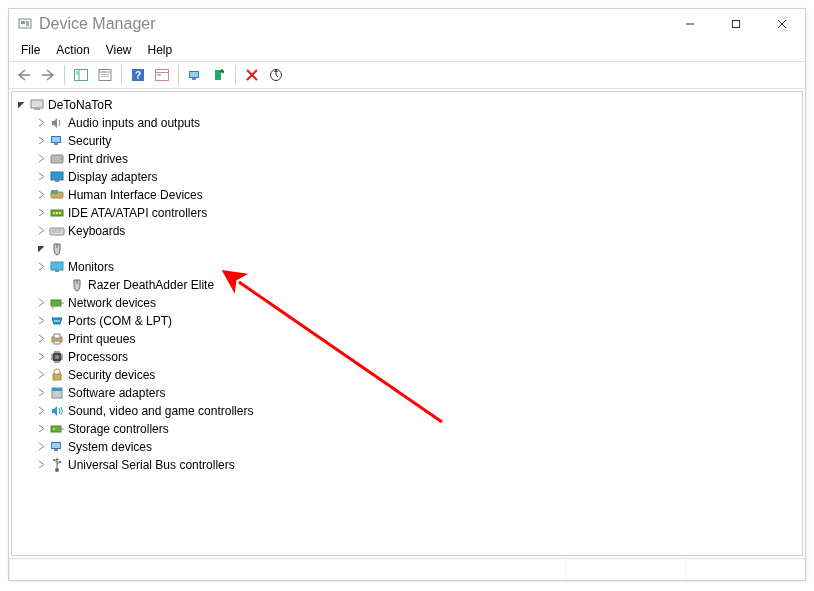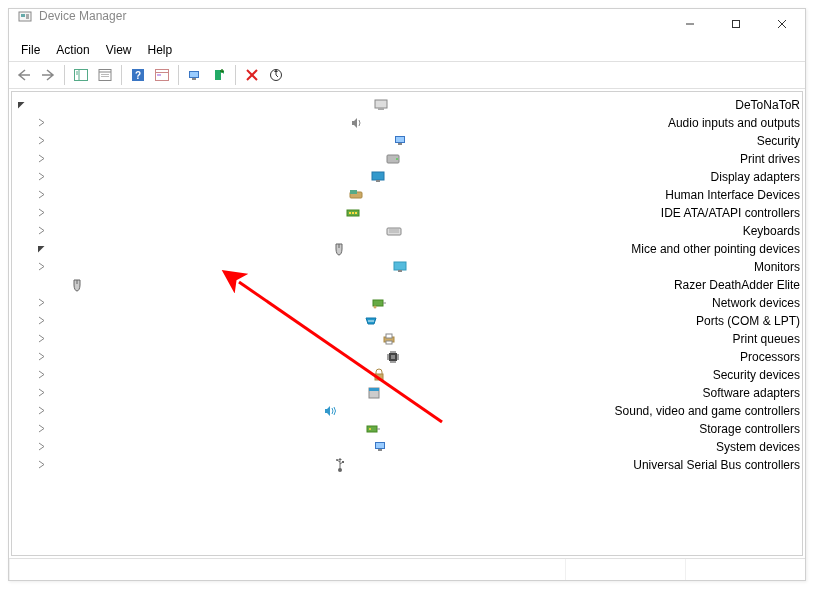--- a/index.html
+++ b/index.html
@@ -19,24 +19,24 @@
     border: 1px solid #d0d0d0;
     background: #fff;
     display: flex;
     flex-direction: column;
     box-shadow: 1px 1px 3px rgba(0,0,0,0.08);
   }
   
   .titlebar {
     height: 30px;
     display: flex;
-    align-items: flex-start;
+    align-items: center;
     padding-left: 8px;
     color: #888;
-    font-size: 12px;
+    font-size: 16px;
   }
   .titlebar .app-icon {
     width: 16px; height: 16px;
     margin-right: 6px;
     display: inline-flex;
     align-items: center;
     justify-content: center;
   }
   .titlebar .title { flex: 0 0 auto; }
   .titlebar .spacer { flex: 1 1 auto; }
@@ -99,21 +99,20 @@
   .tree {
     padding: 4px 2px;
     position: relative;
     z-index: 1;
   }
   .tree-row {
     display: flex;
     align-items: center;
     height: 18px;
     white-space: nowrap;
-    justify-content: space-between;
   }
   .tree-row .expander {
     width: 14px;
     text-align: center;
     color: #666;
     font-size: 10px;
     user-select: none;
   }
   .tree-row .node-icon {
     width: 16px; height: 16px;
@@ -377,21 +376,20 @@
         <div class="tree-row" style="padding-left:20px">
           <span class="expander"><svg width="9" height="9" viewBox="0 0 9 9">
                 <path d="M1 2 L7.5 2 L1 8.5 Z" fill="#444"></path>
               </svg></span>
           <span class="node-icon">
               <svg width="16" height="16" viewBox="0 0 16 16">
                 <path d="M5 3 h6 v5 a3 6 0 0 1 -6 0 z" fill="#ccc" stroke="#666"></path>
                 <line x1="8" y1="3" x2="8" y2="7" stroke="#666"></line>
               </svg>
             </span>
-          <span class="node-label">Mice and other pointing devices</span>
         </div>
         <div class="tree-row" style="padding-left:20px">
           <span class="expander"><svg width="9" height="9" viewBox="0 0 9 9">
                 <path d="M2 1 L7 4.5 L2 8" stroke="#888" fill="none"></path>
               </svg></span>
           <span class="node-icon">
               <svg width="16" height="16" viewBox="0 0 16 16">
                 <rect x="2" y="3" width="12" height="8" fill="#5bd" stroke="#39b"></rect>
                 <rect x="6" y="11" width="4" height="2" fill="#888"></rect>
               </svg>

